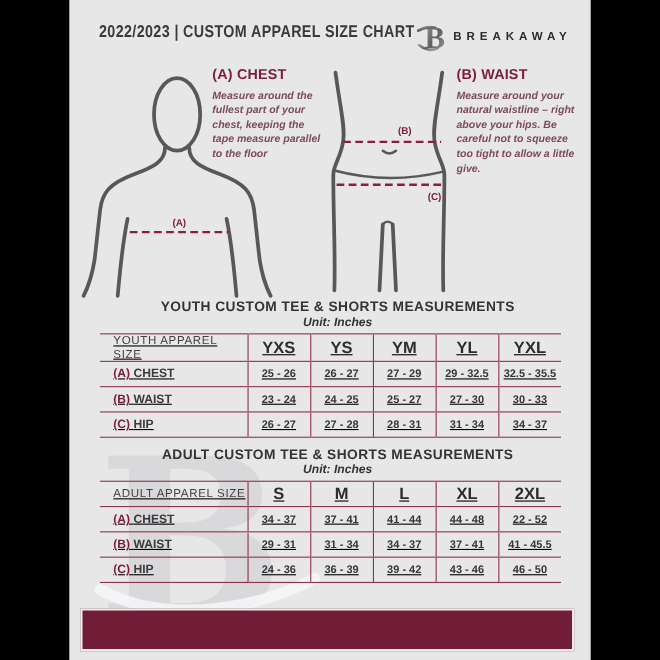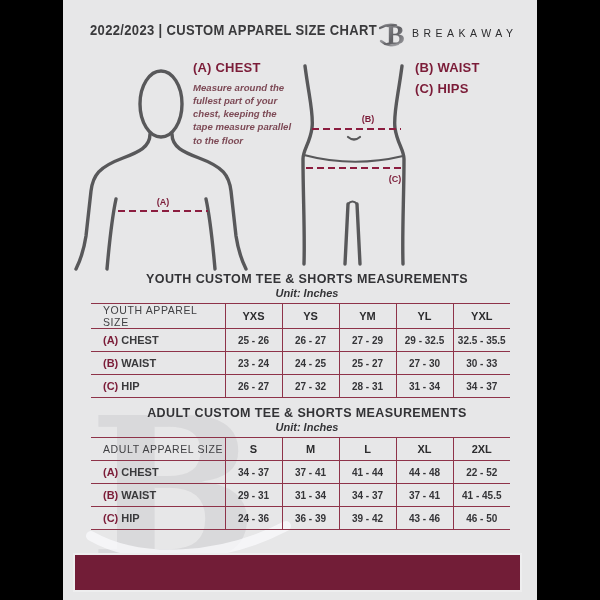--- a/index.html
+++ b/index.html
@@ -5,21 +5,21 @@
   html,body{margin:0;padding:0;background:#000;}
   .stage{position:relative;width:600px;height:600px;background:#000;overflow:hidden;
          font-family:"Liberation Sans",sans-serif;}
   .content{position:absolute;left:63px;top:0;width:474px;height:600px;background:#e7e7e8;}
 
   
   .doc-title{position:absolute;left:27px;top:21px;font-size:15.5px;font-weight:bold;
              color:#3a3a3c;letter-spacing:.4px;transform:scaleX(.84);transform-origin:left center;
              white-space:nowrap;}
   .brand{position:absolute;left:316px;top:17px;display:flex;align-items:center;gap:6px;}
-  .brand-name{font-size:10.5px;font-weight:normal;letter-spacing:4.5px;color:#2c2c2e;}
+  .brand-name{font-size:10.5px;font-weight:bold;letter-spacing:4.5px;color:#2c2c2e;}
 
   
   .figures{position:absolute;left:0;top:55px;}
   .fig-line{fill:none;stroke:#58585a;stroke-width:3.4;stroke-linecap:round;}
   .fig-thin{fill:none;stroke:#58585a;stroke-width:2.2;stroke-linecap:round;}
   .dash{fill:none;stroke:#8c1d3f;stroke-width:2.2;stroke-dasharray:7 4;}
   .marker{font-size:9px;font-weight:bold;fill:#7b1c38;}
 
   
   .instr h3{margin:0 0 6px;font-size:13px;font-weight:800;color:#7b1c38;letter-spacing:.2px;}
@@ -27,26 +27,26 @@
            color:#7d4a56;line-height:1.37;}
   .instr-a{position:absolute;left:130px;top:60px;width:106px;}
   .instr-bc{position:absolute;left:352px;top:60px;width:118px;}
 
   
   .tblock{position:absolute;left:0;width:488px;text-align:center;z-index:1;}
   .youth{top:272px;}
   .adult{top:406px;}
   .tbl-title{font-size:12.5px;font-weight:bold;color:#333336;letter-spacing:.4px;}
   .tbl-unit{font-size:11px;font-style:italic;font-weight:bold;color:#333336;margin-top:1px;text-align:center;}
-  table.sizes{margin:4px 0 14px 28px;border-collapse:collapse;table-layout:fixed;width:419px;}
+  table.sizes{margin:4px 0 14px 28px;border-collapse:collapse;table-layout:fixed;width:419px;text-decoration:underline;}
   col.c0{width:134px;} col.cd{width:57px;}
   .sizes th,.sizes td{border-top:1.5px solid #8e3349;padding:0;height:22px;vertical-align:middle;}
   .sizes tbody tr:last-child td{border-bottom:1.5px solid #8e3349;}
   .sizes th:not(:first-child),.sizes td:not(:first-child){border-left:1.5px solid #8e3349;}
-  .sizes th{font-size:11px;color:#2c2c2e;font-weight:bold;}
+  .sizes th{font-size:15px;color:#2c2c2e;font-weight:bold;}
   .sizes th.lbl{font-weight:normal;font-size:10.5px;letter-spacing:.6px;color:#414144;
                 text-align:left;padding-left:12px;}
   .sizes td{font-size:10px;color:#353538;font-weight:600;}
   .sizes td.rowlbl{text-align:left;padding-left:12px;font-size:11px;color:#3a3a3c;}
   .pfx{color:#7b1c38;font-weight:800;}
 
   
   .watermark{position:absolute;left:26px;top:396px;z-index:0;font-family:"DejaVu Serif",serif;
              font-size:200px;line-height:.95;font-weight:bold;color:rgba(100,100,112,.10);}
   .wm-swoosh{position:absolute;left:18px;top:498px;z-index:0;}
@@ -107,21 +107,21 @@
         <text class="marker" x="332" y="127" text-anchor="middle">(C)</text>
       </g>
     </svg>
 
     <div class="instr instr-a">
       <h3>(A) CHEST</h3>
       <p>Measure around the fullest part of your chest, keeping the tape measure parallel to the floor</p>
     </div>
     <div class="instr instr-bc">
       <h3>(B) WAIST</h3>
-      <h3>(C) HIPS</h3>
+      <p>Measure around your natural waistline – right above your hips. Be careful not to squeeze too tight to allow a little give.</p>
     </div>
 
     <section class="tblock youth">
       <div class="tbl-title">YOUTH CUSTOM TEE &amp; SHORTS MEASUREMENTS</div>
       <div class="tbl-unit">Unit: Inches</div>
       <table class="sizes">
         <colgroup>
             <col class="c0">
             <col class="cd">
             <col class="cd">
@@ -152,21 +152,21 @@
             <td class="rowlbl"><span class="pfx">(B)</span> <span>WAIST</span></td>
             <td>23 - 24</td>
             <td>24 - 25</td>
             <td>25 - 27</td>
             <td>27 - 30</td>
             <td>30 - 33</td>
           </tr>
           <tr>
             <td class="rowlbl"><span class="pfx">(C)</span> <span>HIP</span></td>
             <td>26 - 27</td>
-            <td>27 - 32</td>
+            <td>27 - 28</td>
             <td>28 - 31</td>
             <td>31 - 34</td>
             <td>34 - 37</td>
           </tr>
         </tbody>
       </table>
     </section>
 
     <section class="tblock adult">
       <div class="tbl-title">ADULT CUSTOM TEE &amp; SHORTS MEASUREMENTS</div>

